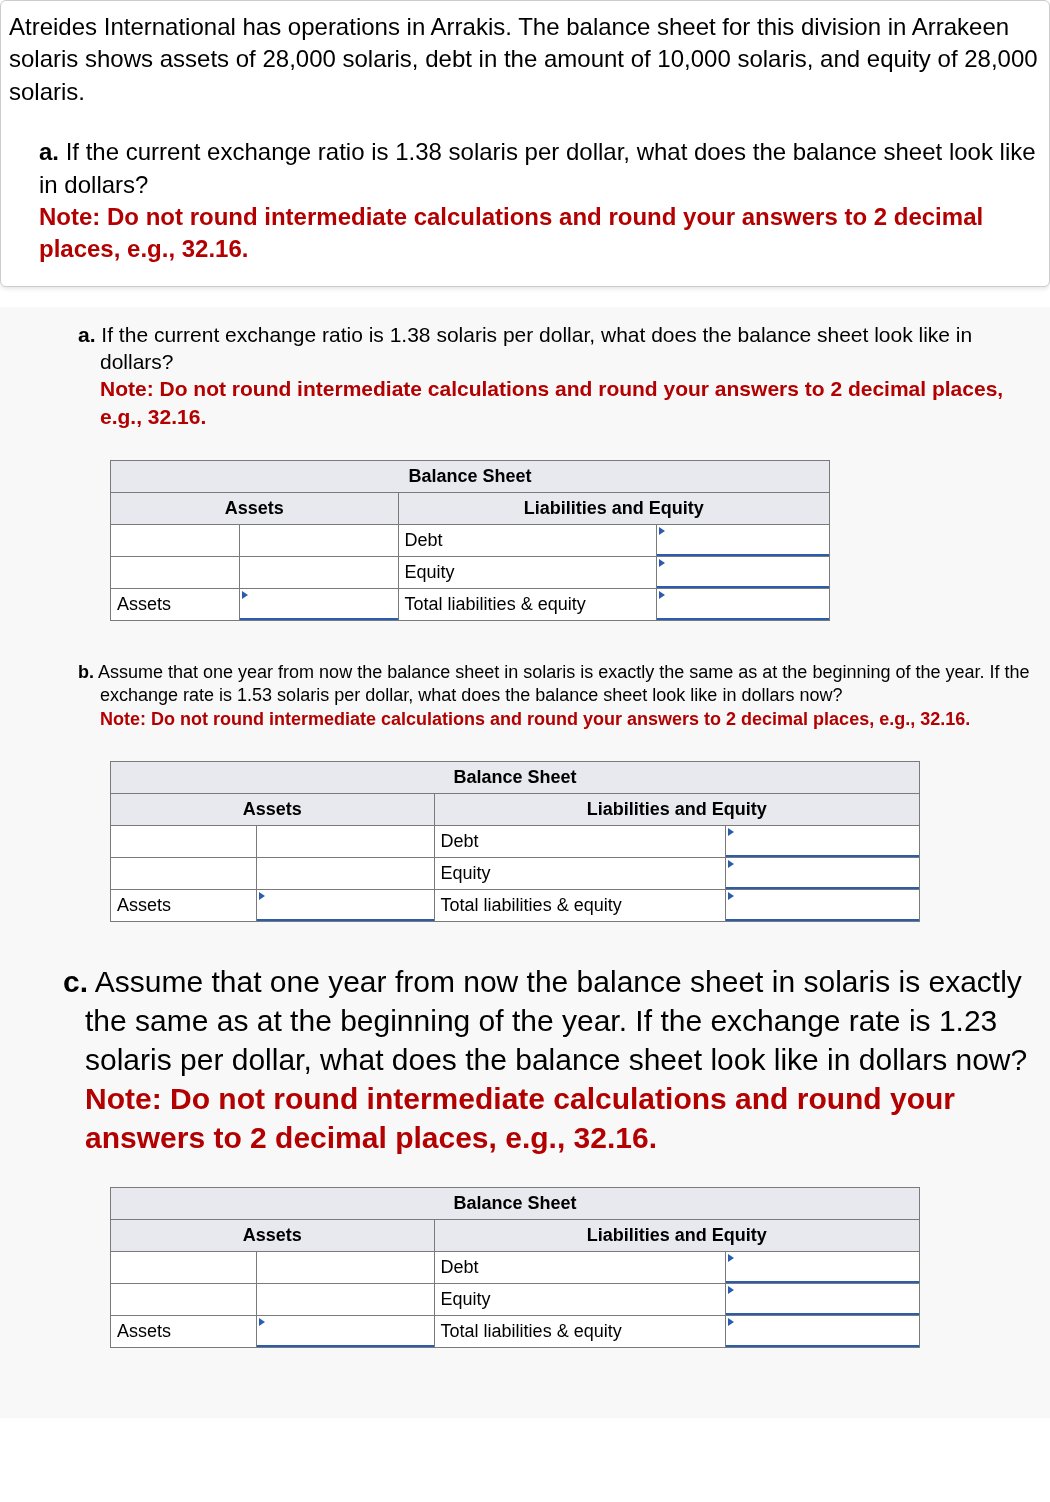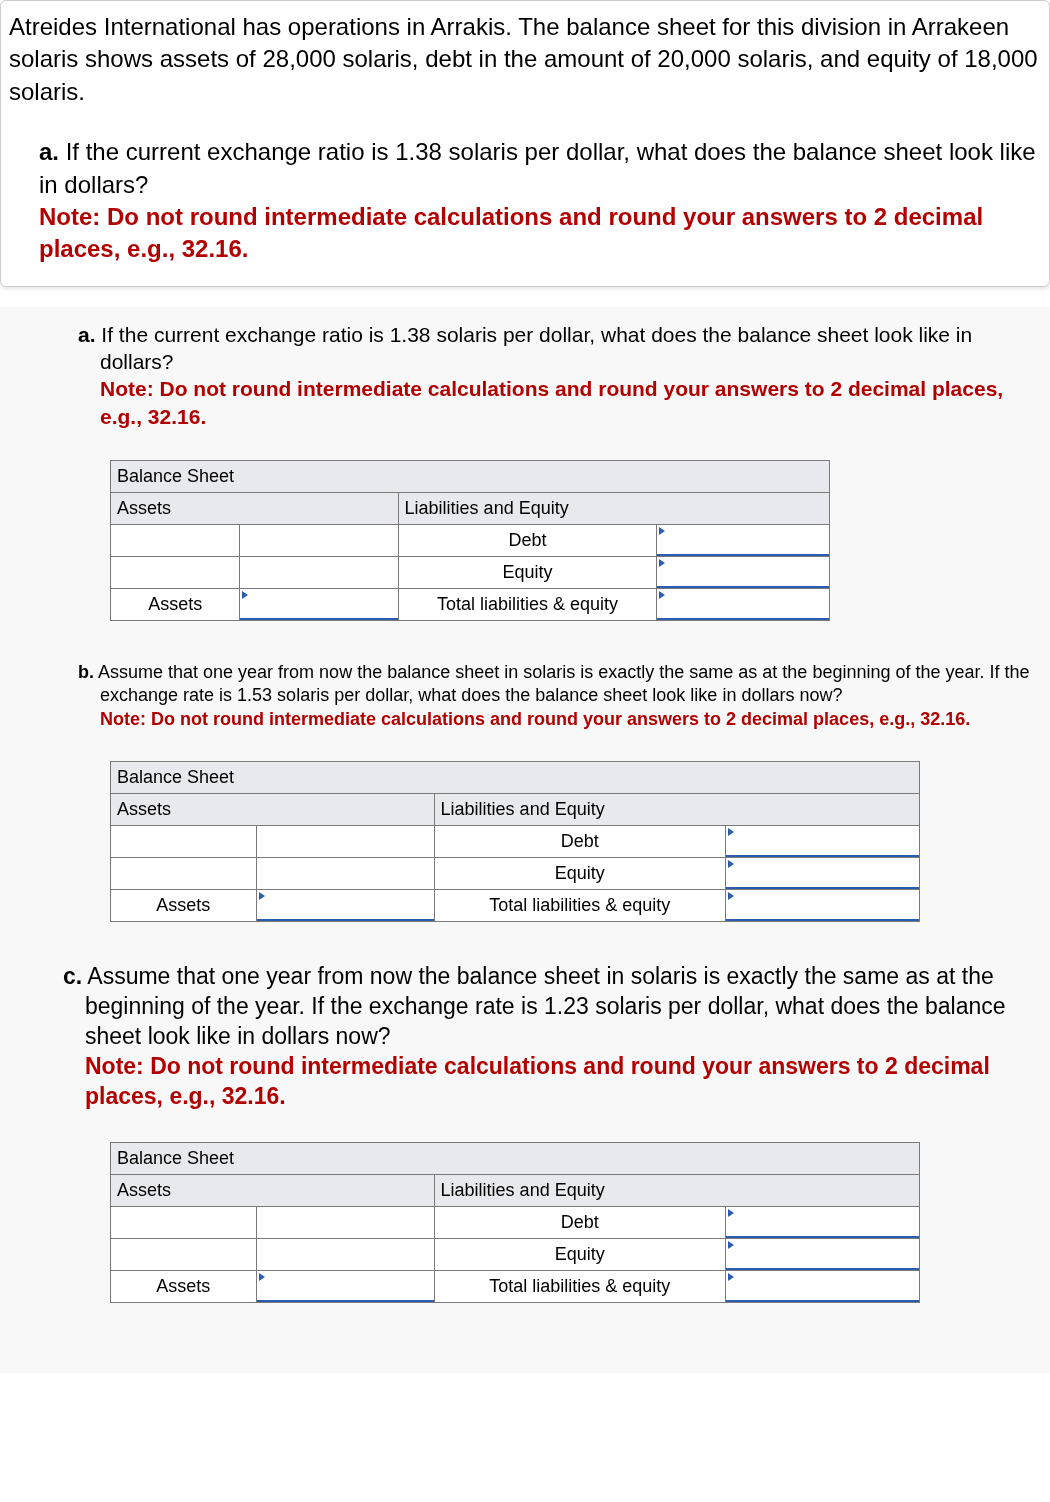--- a/index.html
+++ b/index.html
@@ -54,25 +54,25 @@
     font-size: 18px;
   }
   table.bsheet th, table.bsheet td {
     border: 1px solid #7a7a7a;
     padding: 4px 6px;
     height: 32px;
     vertical-align: middle;
   }
   table.bsheet th {
     background: #e8e8ef;
-    font-weight: normal;
-    text-align: left;
+    font-weight: bold;
+    text-align: center;
   }
   table.bsheet td { background: #fff; }
-  .label-cell { text-align: center; }
+  .label-cell { text-align: left; }
   .input-cell {
     position: relative;
     padding: 0 !important;
   }
   .input-cell .fake-input {
     display: block;
     width: 100%;
     height: 100%;
     min-height: 28px;
     border: none;
@@ -91,21 +91,21 @@
   }
   .c1 { width: 18%; }
   .c2 { width: 22%; }
   .c3 { width: 36%; }
   .c4 { width: 24%; }
 </style>
 </head>
 <body>
 
 <div class="top-card">
-  <p class="intro-text">Atreides International has operations in Arrakis. The balance sheet for this division in Arrakeen solaris shows assets of 28,000 solaris, debt in the amount of 20,000 solaris, and equity of 18,000 solaris.</p>
+  <p class="intro-text">Atreides International has operations in Arrakis. The balance sheet for this division in Arrakeen solaris shows assets of 28,000 solaris, debt in the amount of 10,000 solaris, and equity of 28,000 solaris.</p>
   <div class="question-a-top">
     <span class="letter">a.</span>
     <span>If the current exchange ratio is 1.38 solaris per dollar, what does the balance sheet look like in dollars?</span><br>
     <span class="note-red">Note: Do not round intermediate calculations and round your answers to 2 decimal places, e.g., 32.16.</span>
   </div>
 </div>
 
 <div class="lower-section">
 
   <div class="sub-question">
@@ -205,21 +205,21 @@
             </td>
         <td class="label-cell">Total liabilities &amp; equity</td>
         <td class="input-cell">
               <span class="fake-input"></span>
             </td>
       </tr>
     </tbody>
       </table>
   </div>
 
-  <div class="sub-question" style="font-size:23px; padding-left:75px;">
+  <div class="sub-question" style="font-size:30px; padding-left:75px;">
     <span class="letter">c.</span>
     <span>Assume that one year from now the balance sheet in solaris is exactly the same as at the beginning of the year. If the exchange rate is 1.23 solaris per dollar, what does the balance sheet look like in dollars now?</span><br>
     <span class="sub-note">Note: Do not round intermediate calculations and round your answers to 2 decimal places, e.g., 32.16.</span>
   </div>
 
   <div class="table-wrap wide">
     <table class="bsheet">
       <colgroup>
           <col class="c1">
           <col class="c2">

